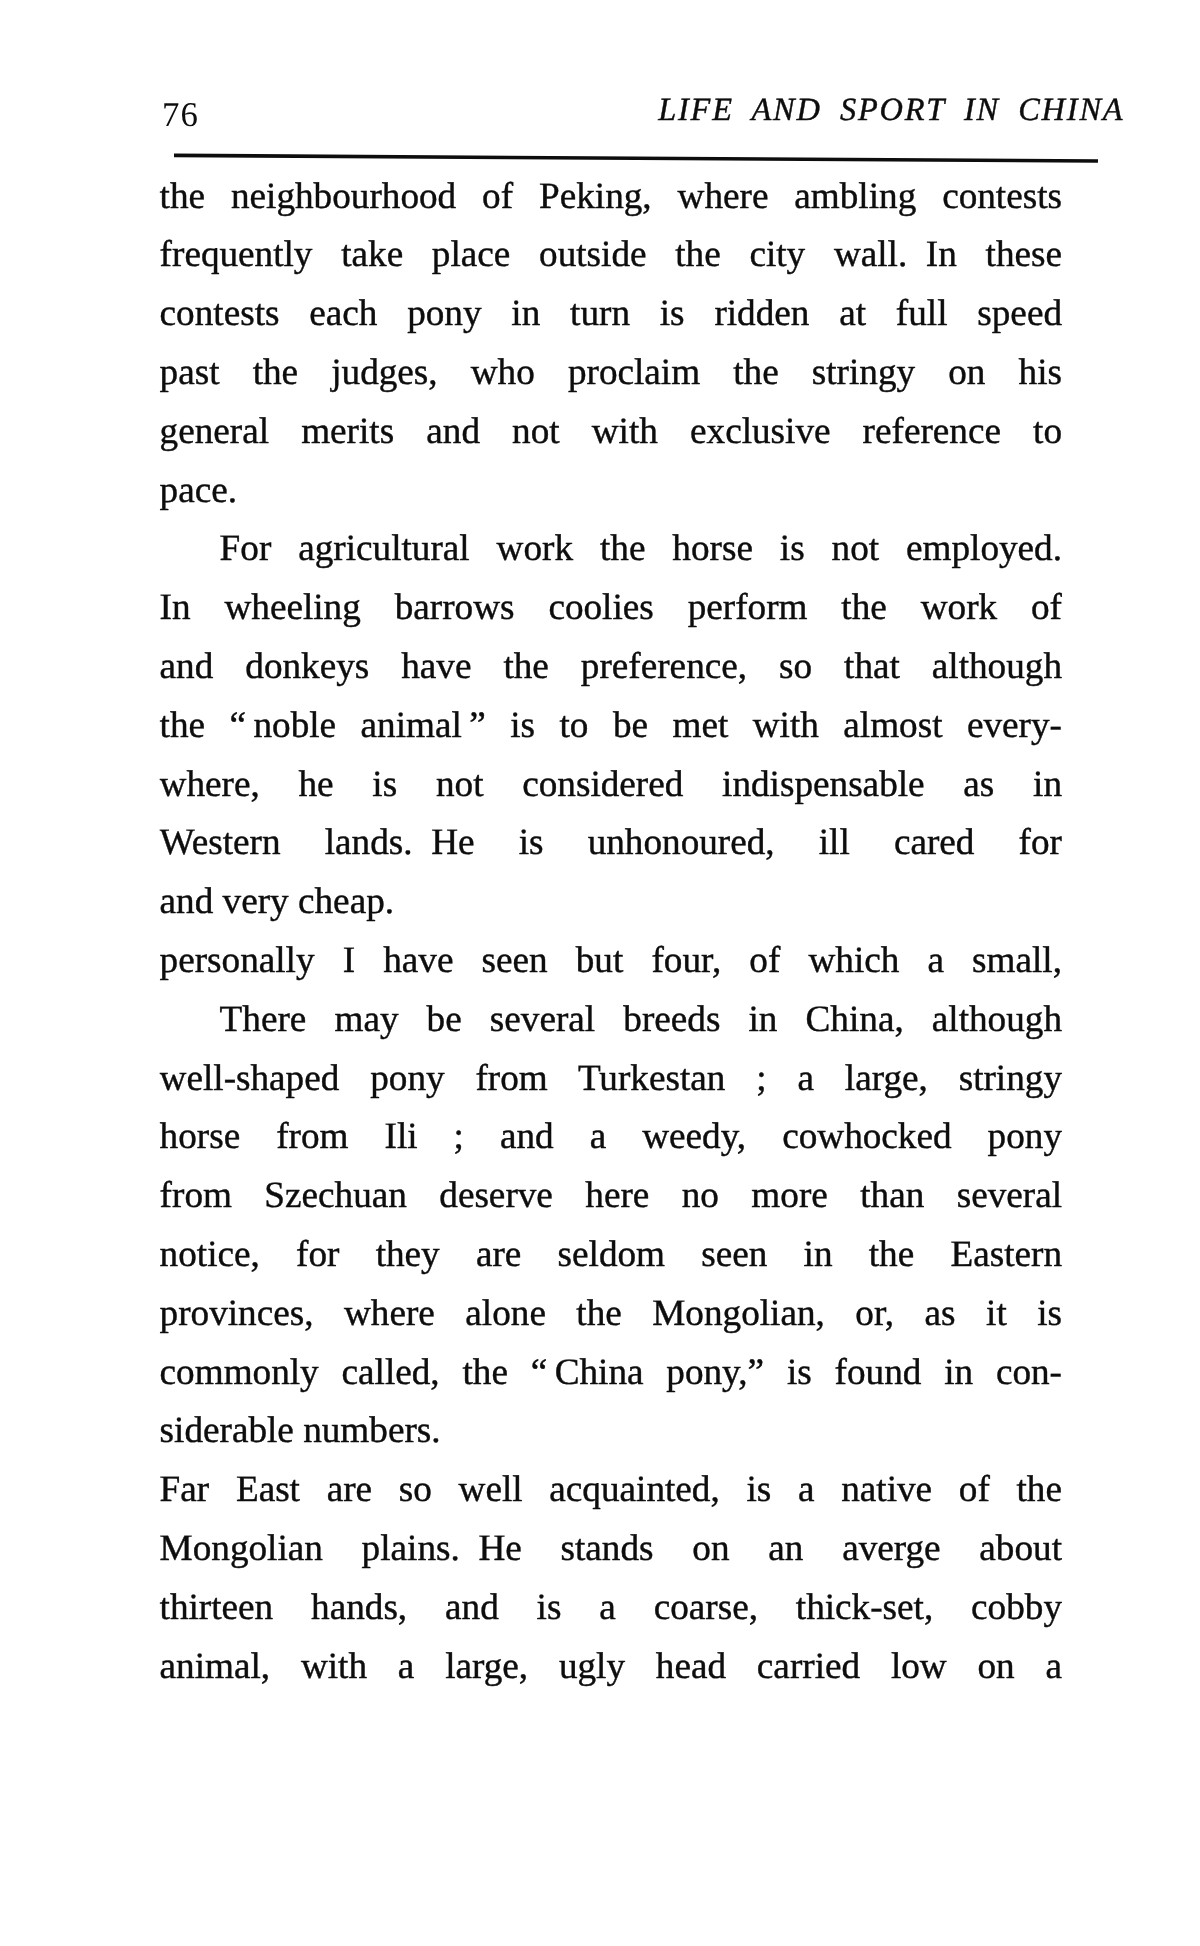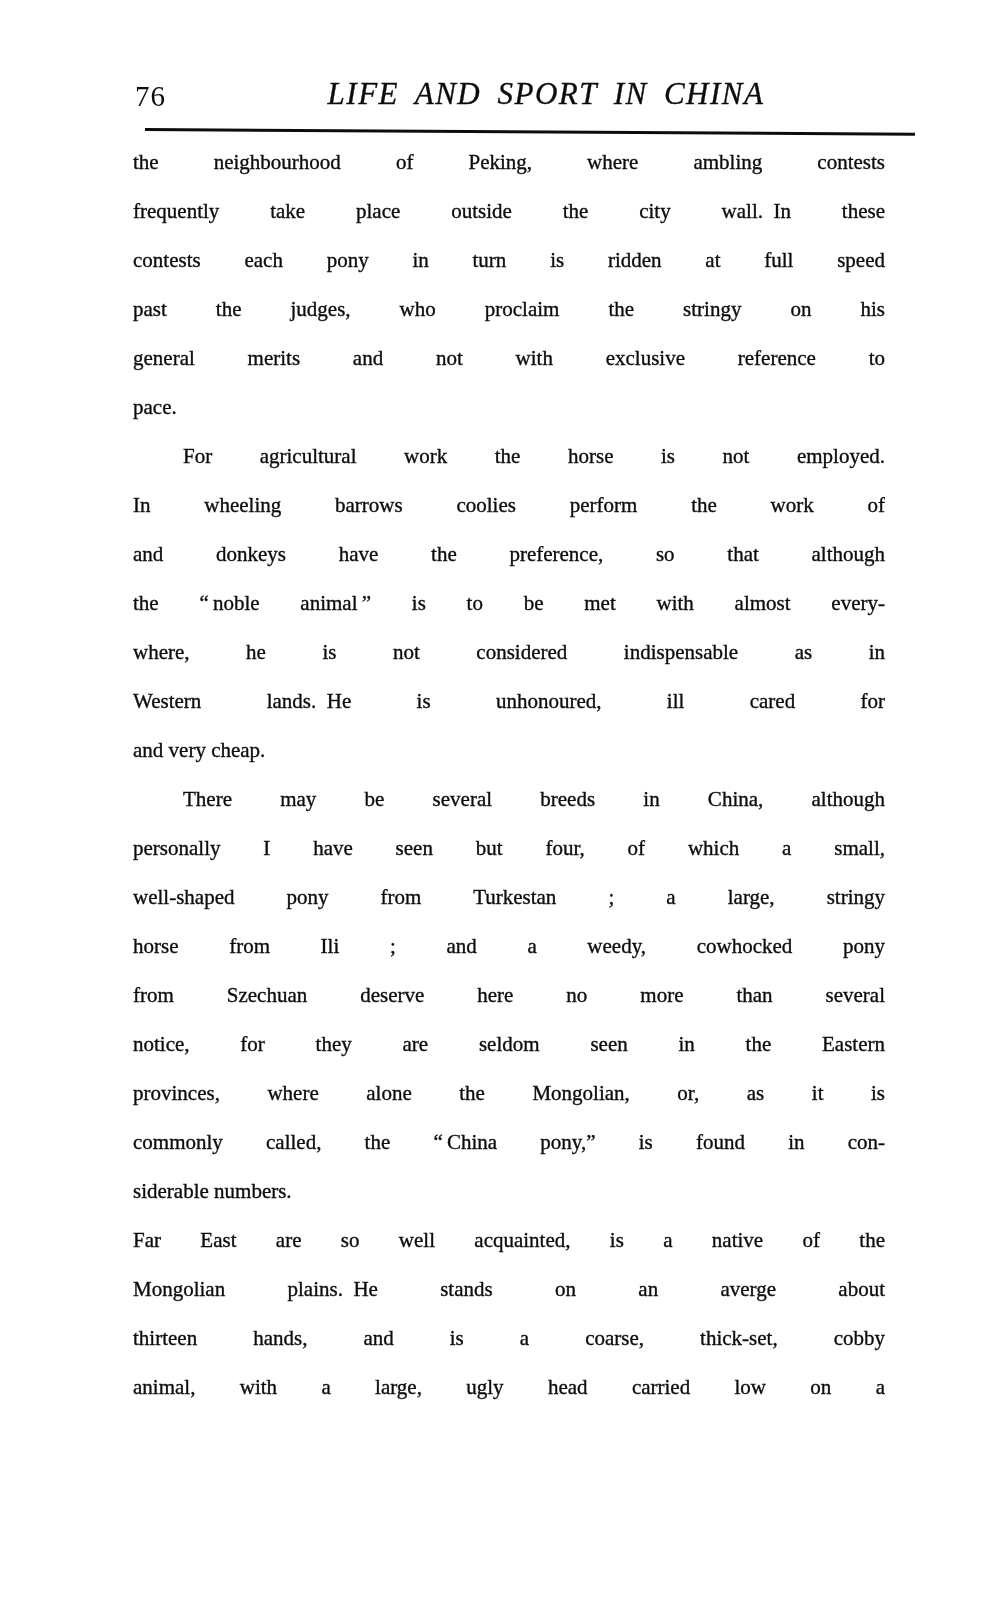--- a/index.html
+++ b/index.html
@@ -35,23 +35,23 @@
     font-size: 29px;
     letter-spacing: 1px;
     font-variant-numeric: oldstyle-nums;
     font-family: Liberation Serif, serif;
   }
   .header-title {
     position: absolute;
     left: 0;
     right: 0;
     top: 0;
-    text-align: center;
+    text-align: right;
     font-style: italic;
-    font-size: 31px;
+    font-size: 27px;
     letter-spacing: 1.5px;
     word-spacing: 7px;
     white-space: nowrap;
     transform: translateX(22px);
     -webkit-text-stroke: 0.35px currentColor;
   }
   .header-rule {
     position: absolute;
     top: 128px;
     left: 145px;
@@ -68,21 +68,21 @@
     left: 133px;
     width: 752px;
   }
   .para {
     margin: 0;
     padding: 0;
   }
   .line {
     height: 49px;
     line-height: 49px;
-    font-size: 21px;
+    font-size: 31px;
     text-align: justify;
     text-align-last: justify;
     white-space: normal;
     overflow: hidden;
     -webkit-text-stroke: 0.35px currentColor;
   }
   .line.last {
     text-align-last: left;
   }
   .line.first-indent {
@@ -113,22 +113,22 @@
       <div class="para">
         <div class="line first-indent">For agricultural work the horse is not employed.</div>
         <div class="line">In wheeling barrows coolies perform the work of</div>
         <div class="line">and donkeys have the preference, so that although</div>
         <div class="line">the “ noble animal ” is to be met with almost every-</div>
         <div class="line">where, he is not considered indispensable as in</div>
         <div class="line">Western lands. He is unhonoured, ill cared for</div>
         <div class="line last">and very cheap.</div>
       </div>
       <div class="para">
+        <div class="line">personally I have seen but four, of which a small,</div>
         <div class="line first-indent">There may be several breeds in China, although</div>
-        <div class="line">personally I have seen but four, of which a small,</div>
         <div class="line">well-shaped pony from Turkestan ; a large, stringy</div>
         <div class="line">horse from Ili ; and a weedy, cowhocked pony</div>
         <div class="line">from Szechuan deserve here no more than several</div>
         <div class="line">notice, for they are seldom seen in the Eastern</div>
         <div class="line">provinces, where alone the Mongolian, or, as it is</div>
         <div class="line">commonly called, the “ China pony,” is found in con-</div>
         <div class="line last">siderable numbers.</div>
       </div>
       <div class="para">
         <div class="line">Far East are so well acquainted, is a native of the</div>

